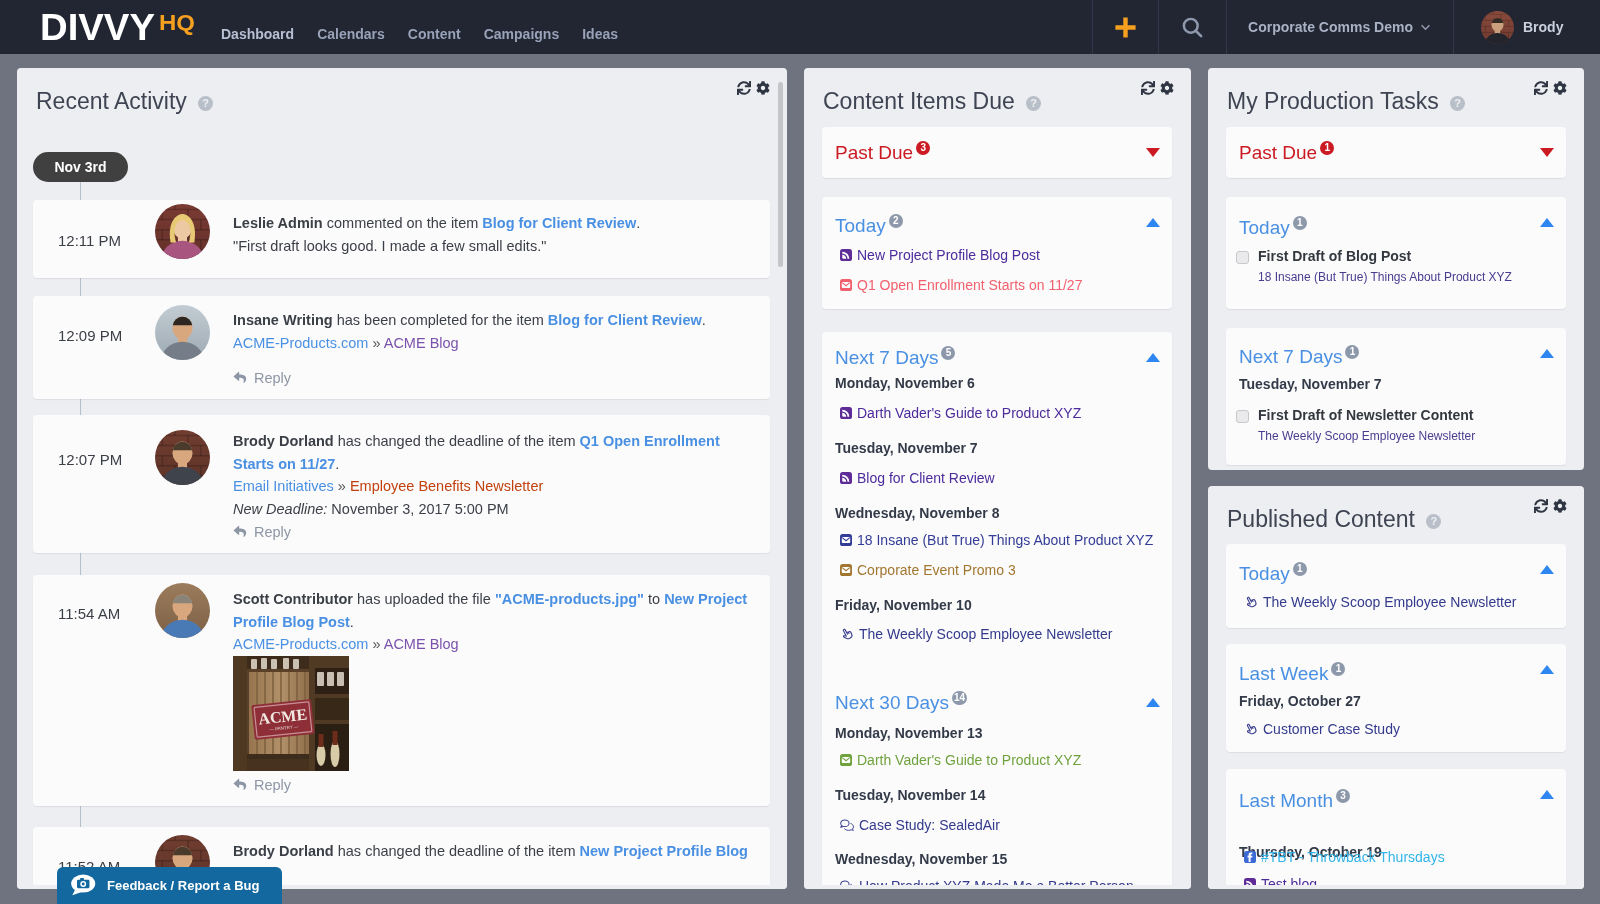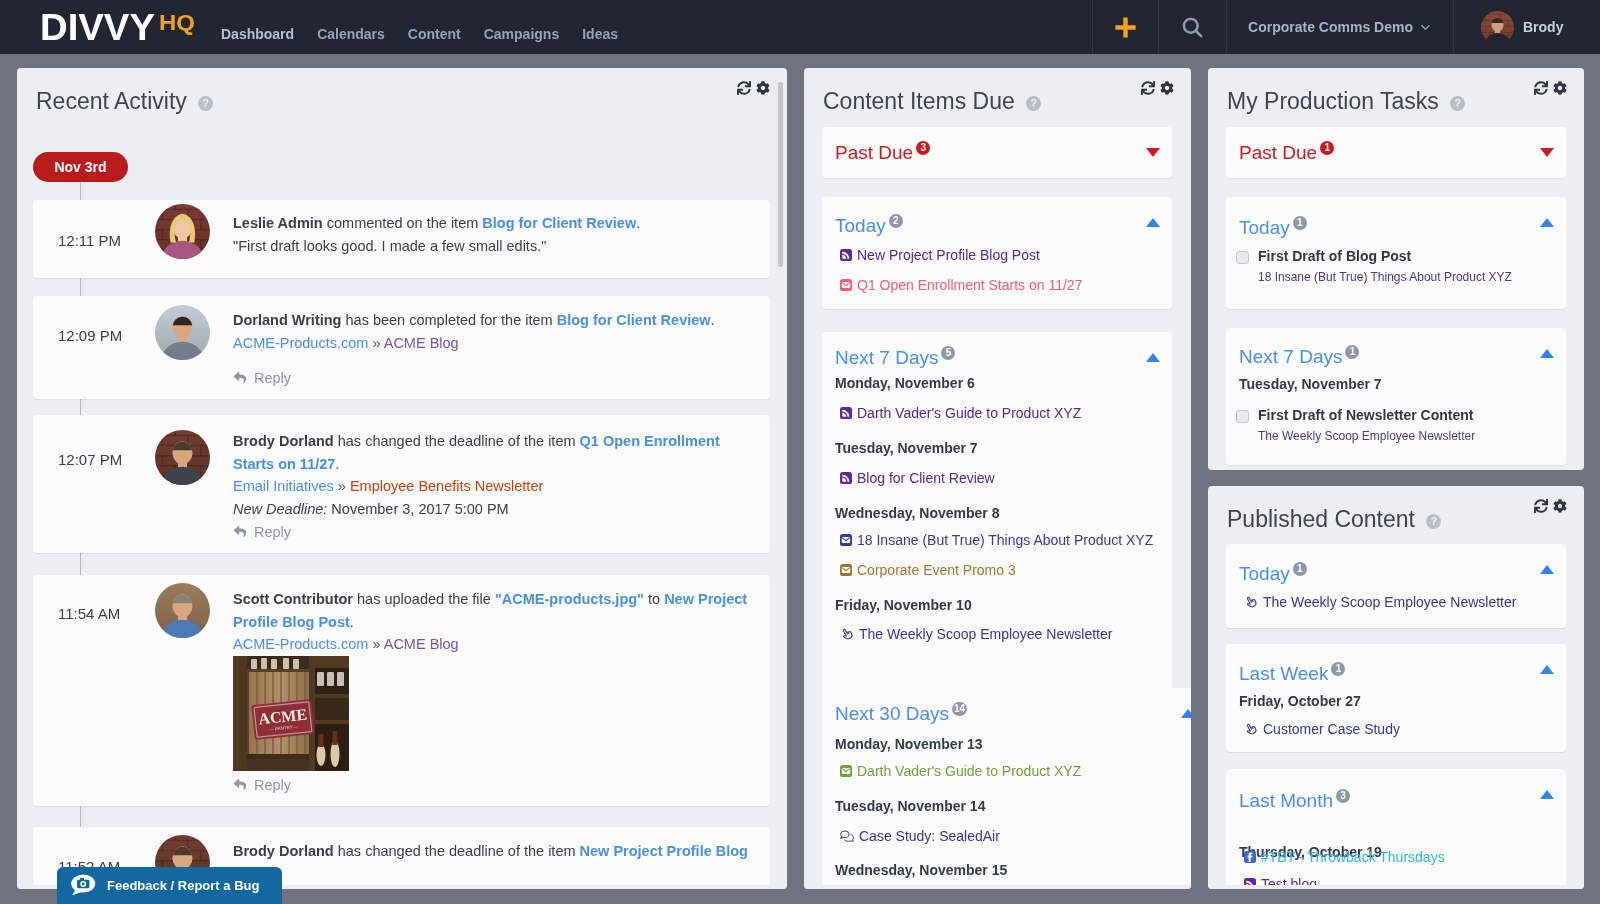--- a/index.html
+++ b/index.html
@@ -11,21 +11,21 @@
 .ccd { position:absolute; top:0; left:1226px; width:227px; height:54px; display:flex; align-items:center; justify-content:center; color:#a9b2c4; font-size:14px; font-weight:bold; }
 
 .navatar { position:absolute; left:1481px; top:11px; width:33px; height:33px; border-radius:50%; overflow:hidden; }
 .brody { position:absolute; left:1523px; top:0; height:54px; display:flex; align-items:center; color:#c9d0dd; font-size:14px; font-weight:bold; }
 .panel { position:absolute; background:#eceef1; border-radius:4px; overflow:hidden; }
 .ptitle { position:absolute; left:19px; top:20px; font-size:23px; color:#3e4452; }
 .qmark { display:inline-block; width:15px; height:15px; border-radius:50%; background:#b9bfc9; color:#eef0f3; font-size:11px; font-weight:bold; text-align:center; line-height:15px; vertical-align:2px; margin-left:5px; }
 .picons { position:absolute; top:13px; right:17px; display:flex; gap:5px; }
 .pclip { position:absolute; left:0; right:0; bottom:0; height:4px; background:#eceef1; z-index:40; }
 .card { position:absolute; background:#fbfbfc; border-radius:4px; box-shadow:0 1px 1px rgba(40,44,60,0.08); }
-.pill { position:absolute; left:16px; top:84px; width:95px; height:30px; background:#b91c1c; border-radius:15px; color:#fff; font-size:14px; font-weight:bold; text-align:center; line-height:30px; z-index:2; }
+.pill { position:absolute; left:16px; top:84px; width:95px; height:30px; background:#404040; border-radius:15px; color:#fff; font-size:14px; font-weight:bold; text-align:center; line-height:30px; z-index:2; }
 .tline { position:absolute; left:63px; top:114px; width:1px; bottom:0; background:#b4bdca; }
 .acard { position:absolute; left:16px; width:737px; background:#fbfbfc; border-radius:4px; box-shadow:0 1px 1px rgba(40,44,60,0.08); z-index:3; }
 .atime { position:absolute; left:25px; font-size:15px; color:#3b3f46; }
 .aava { position:absolute; left:122px; width:55px; height:55px; border-radius:50%; overflow:hidden; }
 .atext { position:absolute; left:200px; right:6px; font-size:14.5px; line-height:22.5px; color:#3b3f46; }
 .blue { color:#4a90e2; font-weight:bold; }
 .lnk { color:#4a90e2; }
 .purp { color:#7b52ab; }
 .reply { position:absolute; left:200px; bottom:13px; color:#8d96a4; font-size:14.5px; display:flex; align-items:center; gap:6px; z-index:2; }
 .scrollbar { position:absolute; right:4px; top:14px; width:5px; height:185px; background:#c3c5c9; border-radius:3px; z-index:50; }
@@ -171,21 +171,21 @@
               <stop offset="0" stop-color="#c3ccd3"></stop>
               <stop offset="1" stop-color="#9daab3"></stop>
             </linearGradient>
           </defs>
           <rect width="60" height="60" fill="url(#g74906)"></rect>
           <rect x="25" y="33" width="10" height="9" fill="#d9a77e"></rect>
           <ellipse cx="30" cy="63" rx="24" ry="23" fill="#747d88"></ellipse>
           <ellipse cx="30" cy="25" rx="11" ry="12.5" fill="#d9a77e"></ellipse>
           <path d="M19.4 22 A10.7 10.5 0 0 1 40.6 22 Z" fill="#2e2620"></path>
         </svg></div>
-    <div class="atext" style="top:13px;"><b>Dorland Writing</b> has been completed for the item <span class="blue">Blog for Client Review</span>.<br><span class="lnk">ACME-Products.com</span> <span style="color:#555;">»</span> <span class="purp">ACME Blog</span></div>
+    <div class="atext" style="top:13px;"><b>Insane Writing</b> has been completed for the item <span class="blue">Blog for Client Review</span>.<br><span class="lnk">ACME-Products.com</span> <span style="color:#555;">»</span> <span class="purp">ACME Blog</span></div>
     <div class="reply"><svg width="15" height="14" viewBox="0 0 512 512" style="flex:0 0 15px;">
           <path fill="#8d96a4" d="M8.3 189.7L176 34c11.7-10.7 32-3.8 32 14.7v80c142.6 1.6 256 30.1 256 166.3 0 55-35.4 109.5-74.6 138-12.2 8.9-29.7-2.3-25.2-16.7 40.5-129.6-19.3-164-156.2-166v87.8c0 18.5-20.3 25.4-32 14.7L8.3 213.3c-8.4-7.7-8.4-15.9 0-23.6z"></path>
         </svg> Reply</div>
   </div>
 
   <div class="acard" style="top:347px;height:138px;">
     <div class="atime" style="top:36px;">12:07 PM</div>
     <div class="aava" style="top:15px;"><svg width="100%" height="100%" viewBox="0 0 60 60">
           <defs>
             <linearGradient id="g25104" x1="0" y1="0" x2="0" y2="1">
@@ -398,21 +398,21 @@
         </svg> Corporate Event Promo 3</div>
     <div class="drow" style="top:265px;">Friday, November 10</div>
     <div class="irow" style="top:294px;color:#333a8c;"><svg class="ico sq0" width="14" height="14" viewBox="0 0 24 24" style="transform:rotate(-28deg);">
           <g fill="none" stroke="#3a3f8e" stroke-width="1.9" stroke-linejoin="round" stroke-linecap="round">
             <path d="M9.2 11V4.4a1.75 1.75 0 0 1 3.5 0v4.9l4.6 1a2.5 2.5 0 0 1 2 2.6l-.4 3.6a4.5 4.5 0 0 1-4.5 4h-2.5a4.7 4.7 0 0 1-3.7-1.8l-3.3-4.1a1.45 1.45 0 0 1 2.1-2l2.2 2z"></path>
             <path d="M12.7 10v2.6M15.4 10.6v2.2"></path>
           </g>
         </svg> The Weekly Scoop Employee Newsletter</div>
   </div>
 
-  <div class="card" style="left:18px;top:609px;width:385px;height:212px;margin-top:11px;">
+  <div class="card" style="left:18px;top:609px;width:350px;height:212px;">
     <div class="sechead shblue">Next 30 Days<span class="badge bgray">14</span></div>
     <div class="caret-up"></div>
     <div class="drow" style="top:48px;">Monday, November 13</div>
     <div class="irow" style="top:75px;color:#6fa23c;"><svg class="ico" width="12" height="12" viewBox="0 0 16 16">
           <rect x="0" y="0" width="16" height="16" rx="3.5" fill="#6fa23c"></rect>
           <rect x="2.4" y="4" width="11.2" height="8" rx="1.2" fill="#fff"></rect>
           <path d="M3 4.8l5 4.2 5-4.2" stroke="#6fa23c" stroke-width="1.4" fill="none"></path>
         </svg> Darth Vader's Guide to Product XYZ</div>
     <div class="drow" style="top:110px;">Tuesday, November 14</div>
     <div class="irow" style="top:140px;color:#333a8c;"><svg class="ico sq0" width="15" height="14" viewBox="0 0 576 512">

